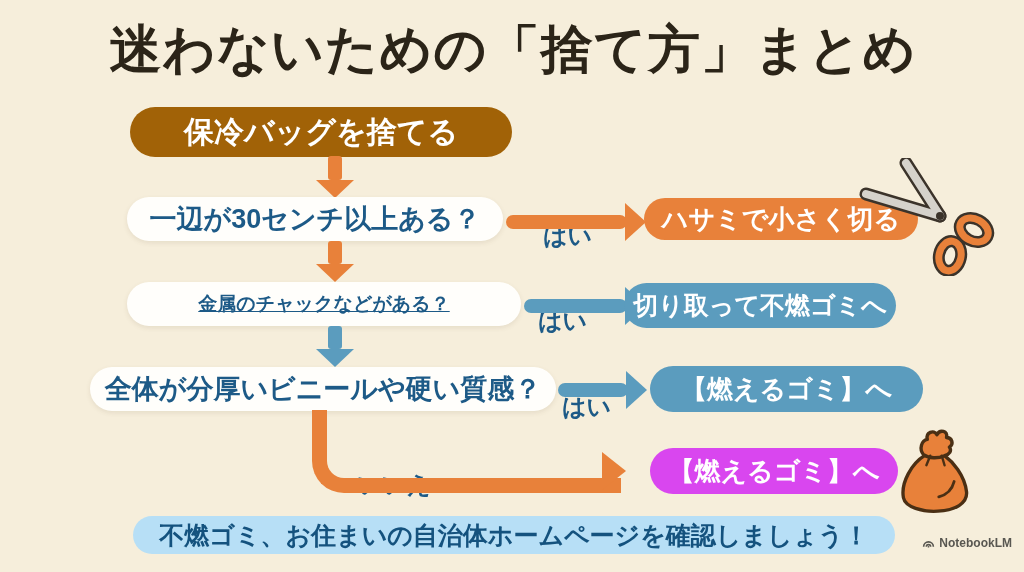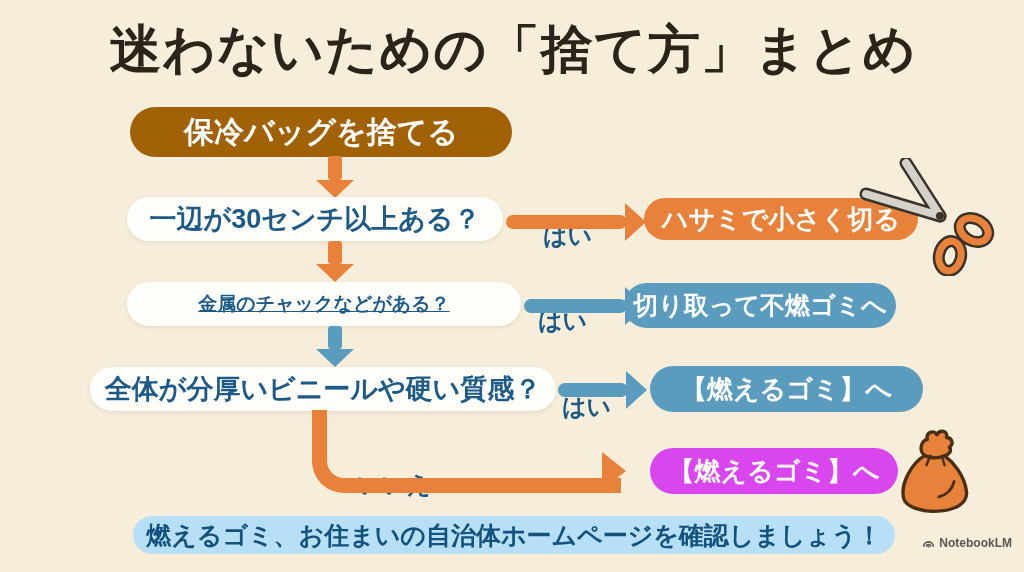--- a/index.html
+++ b/index.html
@@ -150,21 +150,21 @@
   <div id="connhead"></div>
 
   <div class="pill result" id="r4">【燃えるゴミ】へ</div>
   <svg class="icon-abs" id="trashbag" width="90" height="88" viewBox="0 0 92 92">
     <path d="M35 30 C22 38 10 58 13 74 C15 84 33 89 49 88 C67 87 80 80 79 68 C77 50 64 36 56 30 Z" fill="#e8813a" stroke="#4a2f14" stroke-width="3.5" stroke-linejoin="round"></path>
     <path d="M34 29 C29 23 32 14 38 13 C36 6 45 2 48 8 C51 2 60 4 58 11 C64 11 66 18 61 21 C64 25 61 29 56 30 C49 33 40 33 34 29 Z" fill="#e8813a" stroke="#4a2f14" stroke-width="3.5" stroke-linejoin="round"></path>
     <path d="M41 30 L37 40 M53 30 L56 40" fill="none" stroke="#4a2f14" stroke-width="2.5" stroke-linecap="round"></path>
     <path d="M50 73 C58 71 64 65 66 57" fill="none" stroke="#4a2f14" stroke-width="3" stroke-linecap="round"></path>
   </svg>
 
-  <div class="banner">燃えるゴミ、お住まいの自治体ホームページを確認しましょう！</div>
+  <div class="banner">不燃ゴミ、お住まいの自治体ホームページを確認しましょう！</div>
 
   <div class="watermark">
     <svg width="13" height="13" viewBox="0 0 24 24">
       <path d="M3 18 A9 9 0 0 1 21 18" fill="none" stroke="#595751" stroke-width="3"></path>
       <path d="M8 18 A4 4 0 0 1 16 18" fill="none" stroke="#595751" stroke-width="3"></path>
       <circle cx="12" cy="18" r="1.6" fill="#595751"></circle>
     </svg>
     <span>NotebookLM</span>
   </div>
 

